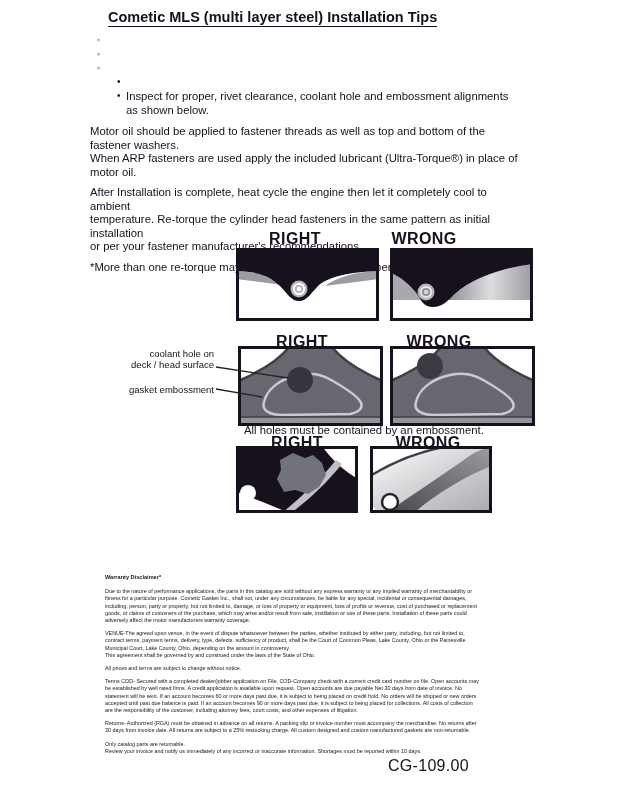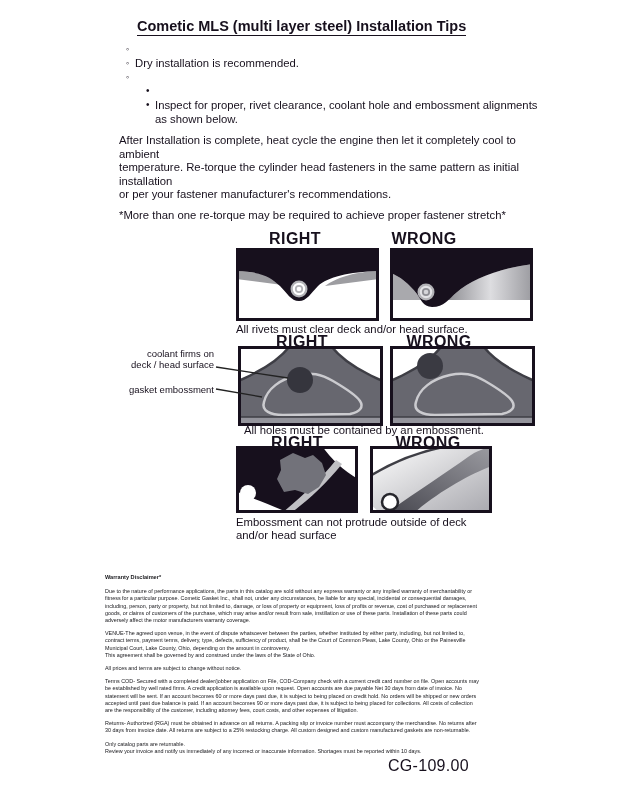--- a/index.html
+++ b/index.html
@@ -1,21 +1,21 @@
 <!DOCTYPE html>
 <html><head>
 <meta charset="utf-8">
 <style>
   html,body{margin:0;padding:0;background:#fff;}
   .page{position:relative;width:618px;height:800px;background:#fff;overflow:hidden;
         font-family:"Liberation Sans",sans-serif;color:#17101d;}
   .pre{white-space:pre-line;}
 
   
-  .content{position:absolute;top:17px;left:0;width:512px;margin-left:29px;}
+  .content{position:absolute;top:8px;left:0;width:512px;}
   .title-wrap{margin-left:108px;}
   .doc-title{display:inline-block;font-size:14.5px;font-weight:700;
              border-bottom:1.6px solid #17101d;padding-bottom:1px;}
   .bullets{margin:6px 0 0 97px;font-size:11.3px;line-height:14px;}
   .b-row{display:flex;}
   .mk{width:9px;font-size:9px;line-height:14px;flex:0 0 9px;}
   .sub{margin-left:20px;}
   .sub .mk{font-size:10px;}
   .diesel{margin:8px 0 0 90px;width:436px;font-size:11.3px;line-height:13.5px;}
   .diesel-h{font-size:12.5px;font-weight:700;margin:0 0 8px 0;}
@@ -46,35 +46,36 @@
     <div class="title-wrap">
       <div class="doc-title">Cometic MLS (multi layer steel) Installation Tips</div>
     </div>
 
     <div class="bullets">
       <div class="b-row">
         <span class="mk">◦</span>
       </div>
       <div class="b-row">
         <span class="mk">◦</span>
-        <span>Dry installation is recommended.</span>
       </div>
       <div class="b-row">
         <span class="mk">◦</span>
       </div>
       <div class="b-row sub">
         <span class="mk">•</span>
       </div>
       <div class="b-row sub">
         <span class="mk">•</span>
         <span>Inspect for proper, rivet clearance, coolant hole and embossment alignments as shown below.</span>
       </div>
     </div>
 
     <div class="diesel">
+      <div class="dpara pre">Motor oil should be applied to fastener threads as well as top and bottom of the fastener washers.
+When ARP fasteners are used apply the included lubricant (Ultra-Torque®) in place of motor oil.</div>
       <div class="dpara pre">After Installation is complete, heat cycle the engine then let it completely cool to ambient
 temperature. Re-torque the cylinder head fasteners in the same pattern as initial installation
 or per your fastener manufacturer's recommendations.</div>
       <div class="dpara pre">*More than one re-torque may be required to achieve proper fastener stretch*</div>
     </div>
   </div>
 
   <div class="diagrams">
 
     <div class="dlabel" style="left:235px;top:2px;">RIGHT</div>
@@ -108,26 +109,25 @@
       <path d="M0,0 H143 V16 C110,20 82,31 66,45 C59,51 54,59 42,59 C33,59 30,50 27,46 C19,36 10,28 0,25 Z" fill="#17101d"></path>
       <g>
         <circle cx="36" cy="44" r="8.5" fill="#b3b3b7"></circle>
         <circle cx="36" cy="44" r="6.2" fill="#e3e3e6"></circle>
         <circle cx="36" cy="44" r="4.1" fill="#8e8e94"></circle>
         <circle cx="36" cy="44" r="2.3" fill="#d5d5d9"></circle>
       </g>
       <rect x="1.5" y="1.5" width="140" height="70" fill="none" stroke="#17101d" stroke-width="3"></rect>
     </svg>
 
-    <div class="dcap" style="left:236px;top:95px;">All rivets must clear deck and/or head surface.</div>
 
     <div class="dlabel" style="left:242px;top:105px;">RIGHT</div>
     <div class="dlabel" style="left:379px;top:105px;">WRONG</div>
 
-    <div class="side-label pre" style="left:98px;top:120px;">coolant firms on
+    <div class="side-label pre" style="left:98px;top:120px;">coolant hole on
 deck / head surface</div>
     <div class="side-label pre" style="left:98px;top:156px;">gasket embossment</div>
 
     <svg class="dpanel" style="left:238px;top:118px;" width="145" height="80" viewBox="0 0 145 80">
       <rect width="145" height="80" fill="#67676f"></rect>
       <path d="M0,0 H52 C45,9 31,20 15,28 C10,31 5,33 0,35 Z" fill="#ffffff"></path>
       <path d="M145,0 H93 C100,9 114,20 130,28 C135,31 140,33 145,35 Z" fill="#ffffff"></path>
       <path d="M52,0 C45,9 31,20 15,28 C10,31 5,33 0,35" fill="none" stroke="#3e3e45" stroke-width="2.5"></path>
       <path d="M93,0 C100,9 114,20 130,28 C135,31 140,33 145,35" fill="none" stroke="#3e3e45" stroke-width="2.5"></path>
       <path d="M26,56 C29,43 42,33 60,29 C73,26 83,28 95,35 C107,42 118,49 122,55 C126,61 122,66 112,68 L45,69 C33,69 23,65 26,56 Z" fill="none" stroke="#cbcbcf" stroke-width="2.5"></path>
@@ -181,22 +181,20 @@
         </linearGradient>
       </defs>
       <rect width="122" height="67" fill="#ffffff"></rect>
       <path d="M0,30 C28,13 54,4 80,0 L122,0 V67 H10 L0,58 Z" fill="url(#gw2)"></path>
       <path d="M0,30 C28,13 54,4 80,0" fill="none" stroke="#3e3e45" stroke-width="2.5"></path>
       <path d="M16,67 C44,48 74,28 98,11 C106,5 115,2 122,1 L122,20 C100,28 68,46 44,67 Z" fill="url(#gw3)"></path>
       <circle cx="20" cy="56" r="8" fill="#ffffff" stroke="#26262c" stroke-width="2.5"></circle>
       <rect x="1.5" y="1.5" width="119" height="64" fill="none" stroke="#17101d" stroke-width="3"></rect>
     </svg>
 
-    <div class="dcap pre" style="left:236px;top:288px;">Embossment can not protrude outside of deck
-and/or head surface</div>
   </div>
 
   <div class="disclaimer">
     <div class="disc-h">Warranty Disclaimer*</div>
     <div class="disc-p pre">Due to the nature of performance applications, the parts in this catalog are sold without any express warranty or any implied warranty of merchantability or
 fitness for a particular purpose.  Cometic Gasket Inc., shall not, under any circumstances, be liable for any special, incidental or consequential damages,
 including, person, party or property, but not limited to, damage, or loss of property or equipment, loss of profits or revenue, cost of purchased or replacement
 goods, or claims of customers of the purchase, which may arise and/or result from sale, instillation or use of these parts.  Installation of these parts could
 adversely affect the motor manufacturers warranty coverage.</div>
     <div class="disc-p pre">VENUE-The agreed upon venue, in the event of dispute whatsoever between the parties, whether instituted by either party, including, but not limited to,

